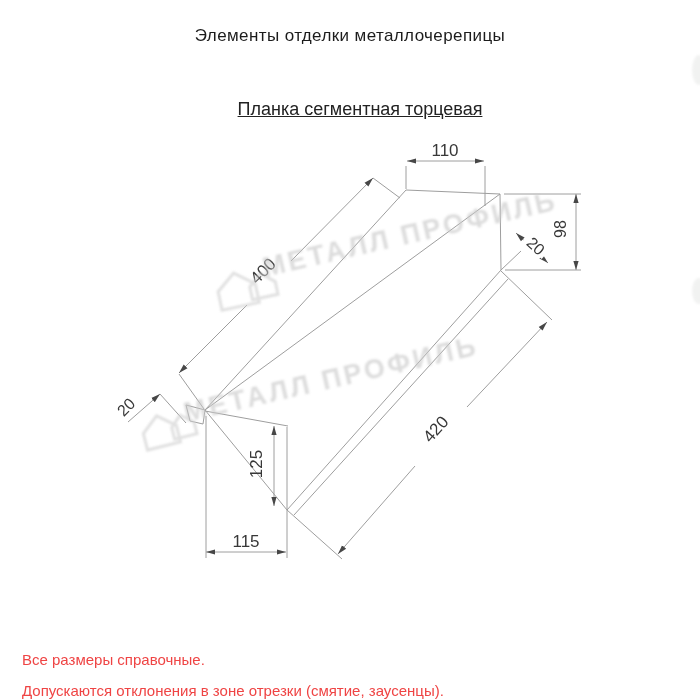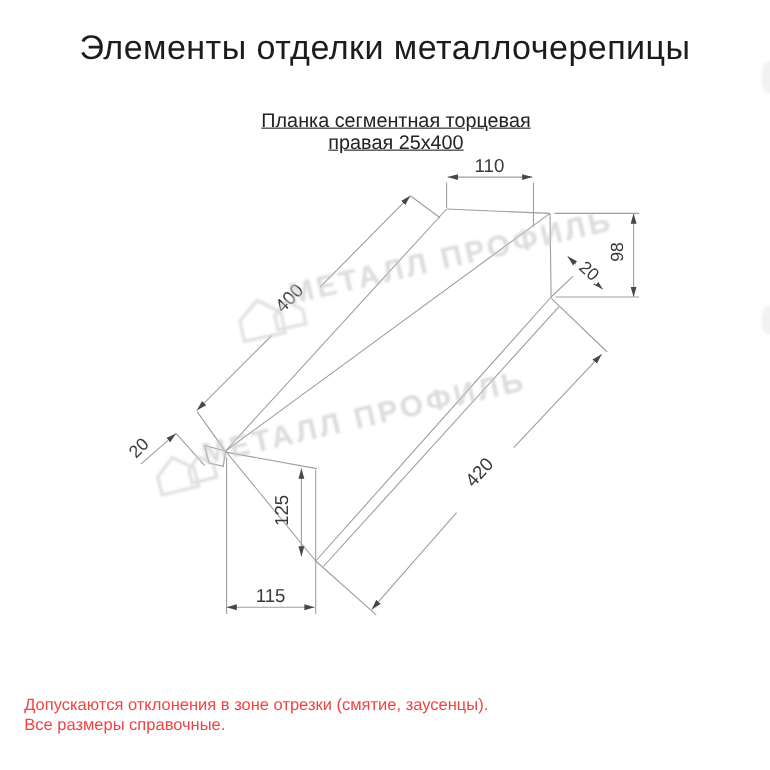--- a/index.html
+++ b/index.html
@@ -8,39 +8,39 @@
     width:700px;height:700px;
     background:#ffffff;
     overflow:hidden;
     font-family:"Liberation Sans", sans-serif;
     color:#1e1e1e;
   }
   .abs{position:absolute;}
   #title{
     top:26px;left:0;width:700px;
     text-align:center;
-    font-size:31px;letter-spacing:0.4px;
+    font-size:17px;letter-spacing:0.4px;
     color:#1c1c1c;
   }
   .subtitle{
     left:20px;width:680px;
     text-align:center;
     font-size:18px;
     color:#222222;
     text-decoration:underline;
   }
   #subtitle1{top:99px;}
   #subtitle2{top:119px;}
   .note{
     left:22px;
     font-size:15px;
     color:#ef4444;
   }
   #note1{top:651px;}
-  #note2{top:632px;}
+  #note2{top:682px;}
   #drawing{top:0;left:0;}
   .dimtxt{
     font-family:"Liberation Sans", sans-serif;
     font-size:17px;
     fill:#383838;
   }
   .dimtxt.small{font-size:16px;}
   .thin{stroke:#9e9e9e;stroke-width:1;fill:none;}
   .wm-text{
     font-family:"Liberation Sans", sans-serif;
@@ -49,21 +49,20 @@
   }
   .wm-shape{stroke:#d0d0d0;stroke-width:3;fill:none;}
 </style>
 </head>
 <body>
 
 <div id="page">
 
   <div id="title" class="abs">Элементы отделки металлочерепицы</div>
   <div id="subtitle1" class="abs subtitle">Планка сегментная торцевая</div>
-  <div id="subtitle2" class="abs subtitle">правая 25х400</div>
 
   <svg id="drawing" class="abs" width="700" height="700" viewBox="0 0 700 700">
     <defs>
       <marker id="ar" viewBox="0 0 10 7" refX="9.3" refY="3.5" markerWidth="10" markerHeight="7" orient="auto-start-reverse">
         <path d="M9.3,3.5 L0,0.8 L0,6.2 Z" fill="#474747"></path>
       </marker>
       <filter id="soft" x="-20%" y="-20%" width="140%" height="140%">
         <feGaussianBlur stdDeviation="0.8"></feGaussianBlur>
       </filter>
     </defs>

